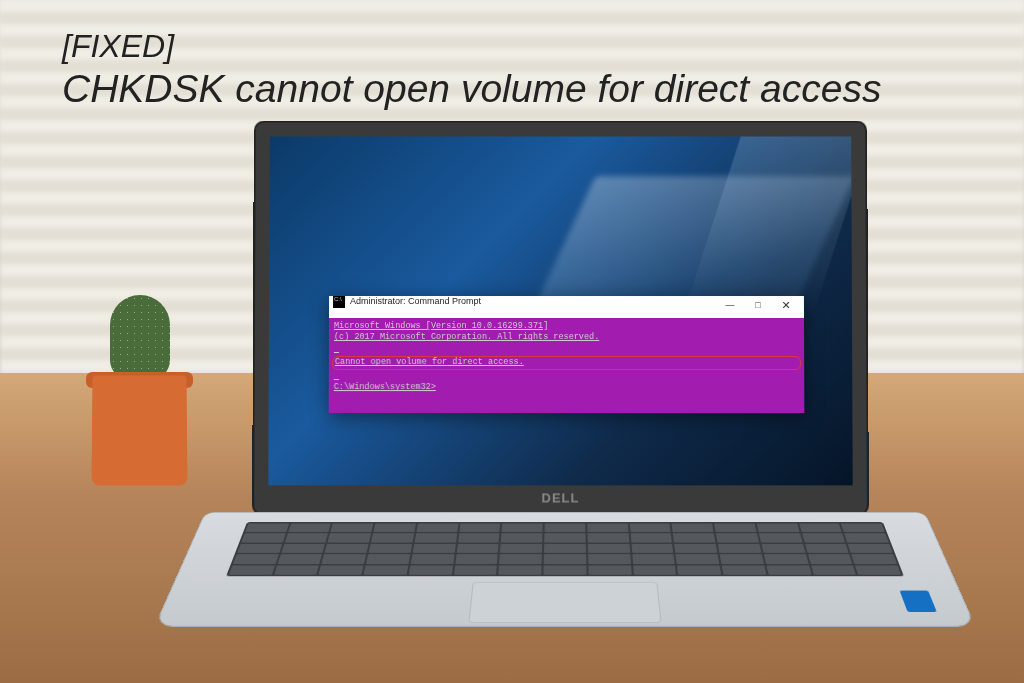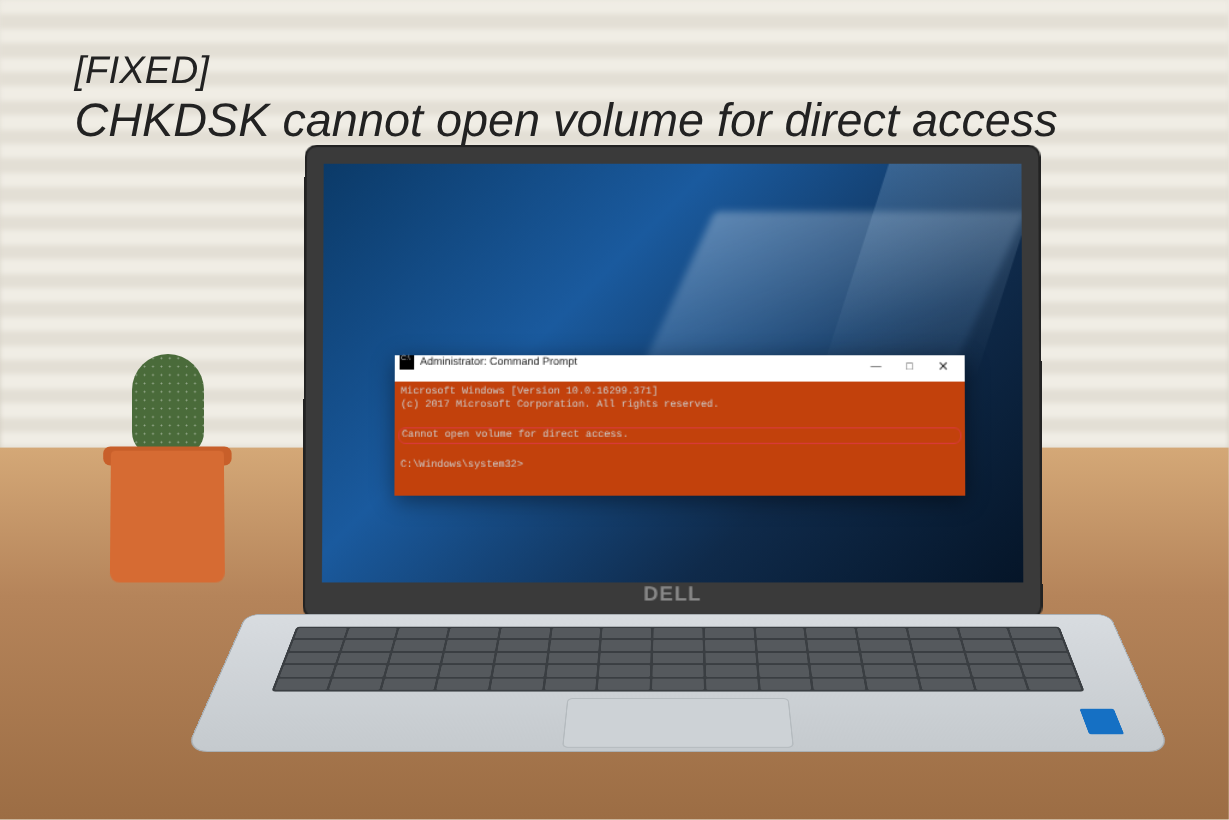--- a/index.html
+++ b/index.html
@@ -71,21 +71,21 @@
   background: radial-gradient(circle, rgba(255,255,255,.25) 0.5px, transparent 1px);
   background-size: 7px 7px;
   inset: 0;
   border-radius: inherit;
 }
 
 
 .headline {
   position: absolute;
   left: 62px;
-  top: 40px;
+  top: 28px;
   color: #222;
   font-style: italic;
   font-weight: 500;
 }
 .headline .tag {
   font-size: 32px;
   display: block;
   margin-bottom: 2px;
 }
 .headline .title {
@@ -139,21 +139,21 @@
   height: 180px;
   background: linear-gradient(180deg, rgba(200,230,255,.2), transparent);
   transform: skewX(-18deg);
 }
 .dell-logo {
   position: absolute;
   left: 50%;
   bottom: 8px;
   transform: translateX(-50%);
   color: #888;
-  font-size: 17px;
+  font-size: 13px;
   font-weight: bold;
   letter-spacing: 1px;
 }
 .base {
   position: absolute;
   left: 0;
   top: 392px;
   width: 720px;
   height: 150px;
   background: linear-gradient(180deg, #d8dce0 0%, #c5cace 100%);
@@ -242,27 +242,28 @@
   height: 18px;
   display: flex;
   align-items: center;
   justify-content: center;
   font-size: 9px;
   color: #333;
   font-family: Arial;
 }
 .win-btn.close { font-size: 11px; }
 .cmd-body {
-  background: #c2410c;
+  background: #a21caf;
   color: #ccc;
   font-family: Consolas, 'Courier New', monospace;
   font-size: 8.5px;
   line-height: 1.35;
   padding: 3px 5px 12px;
   min-height: 95px;
+  text-decoration: underline;
 }
 .cmd-line { white-space: pre; }
 .highlight-box {
   border: 1.5px solid #d83a3a;
   border-radius: 6px;
   padding: 0 2px;
   margin: 1px -2px;
 }
 </style>
 </head>

